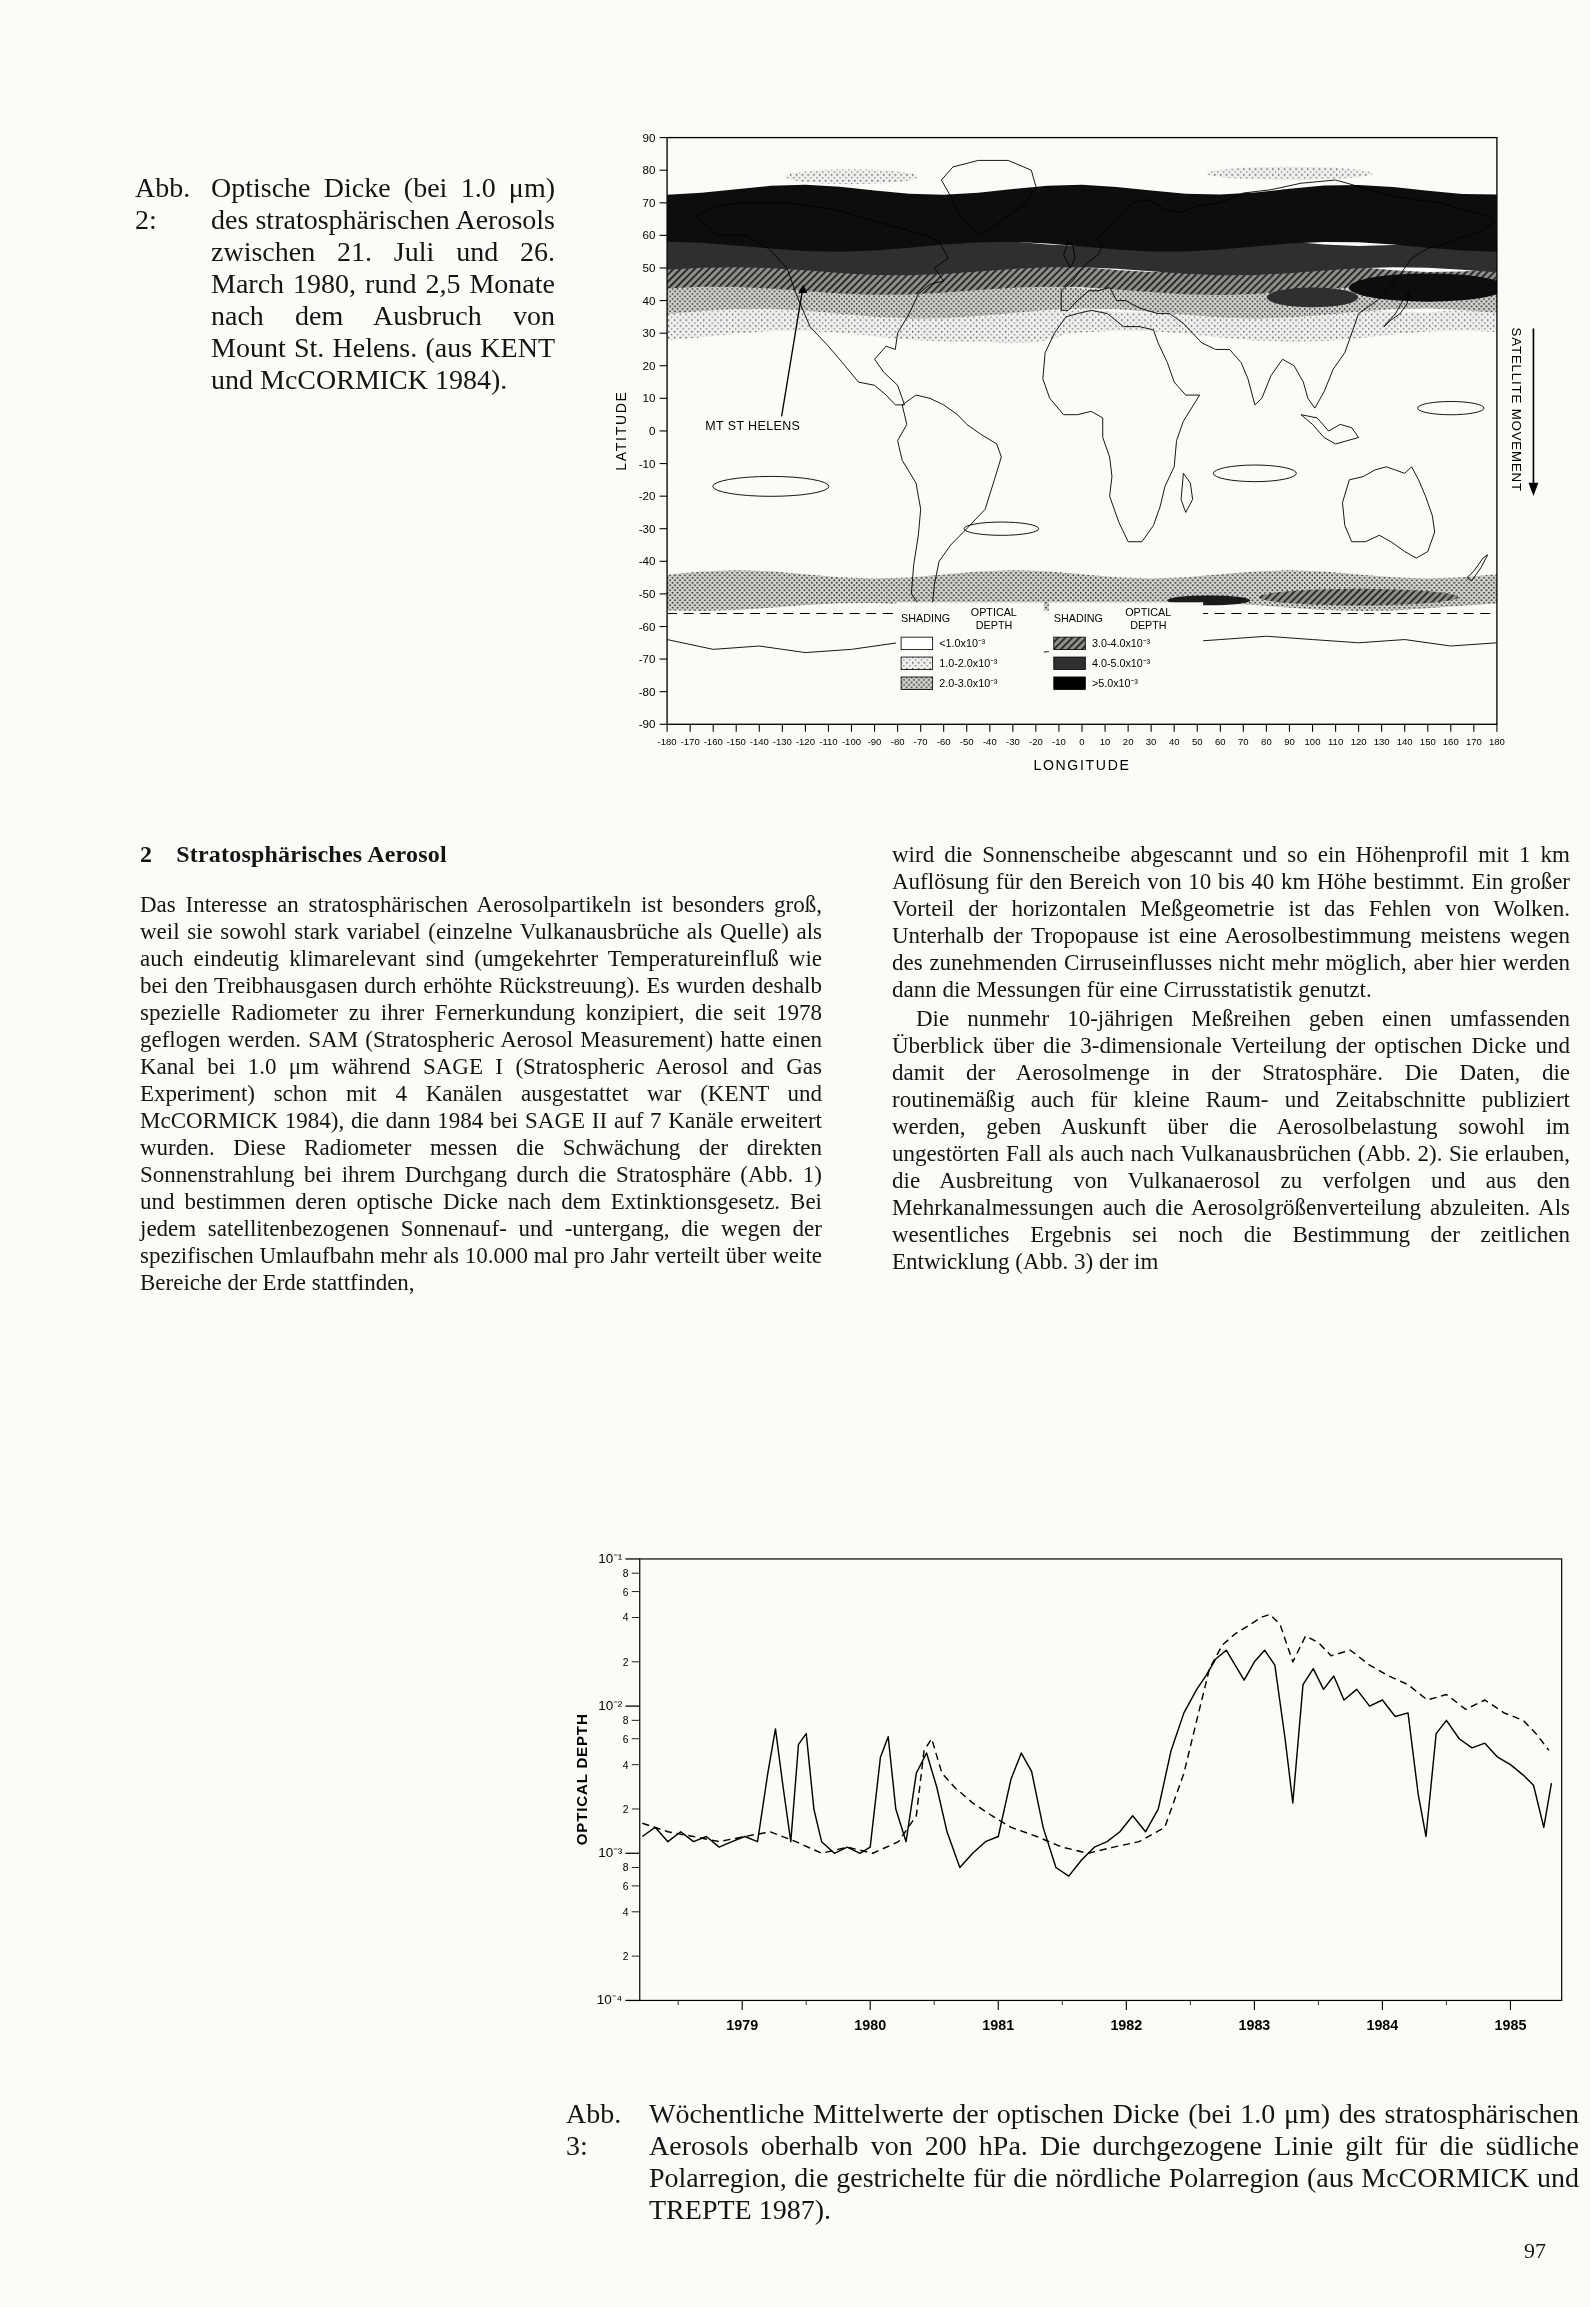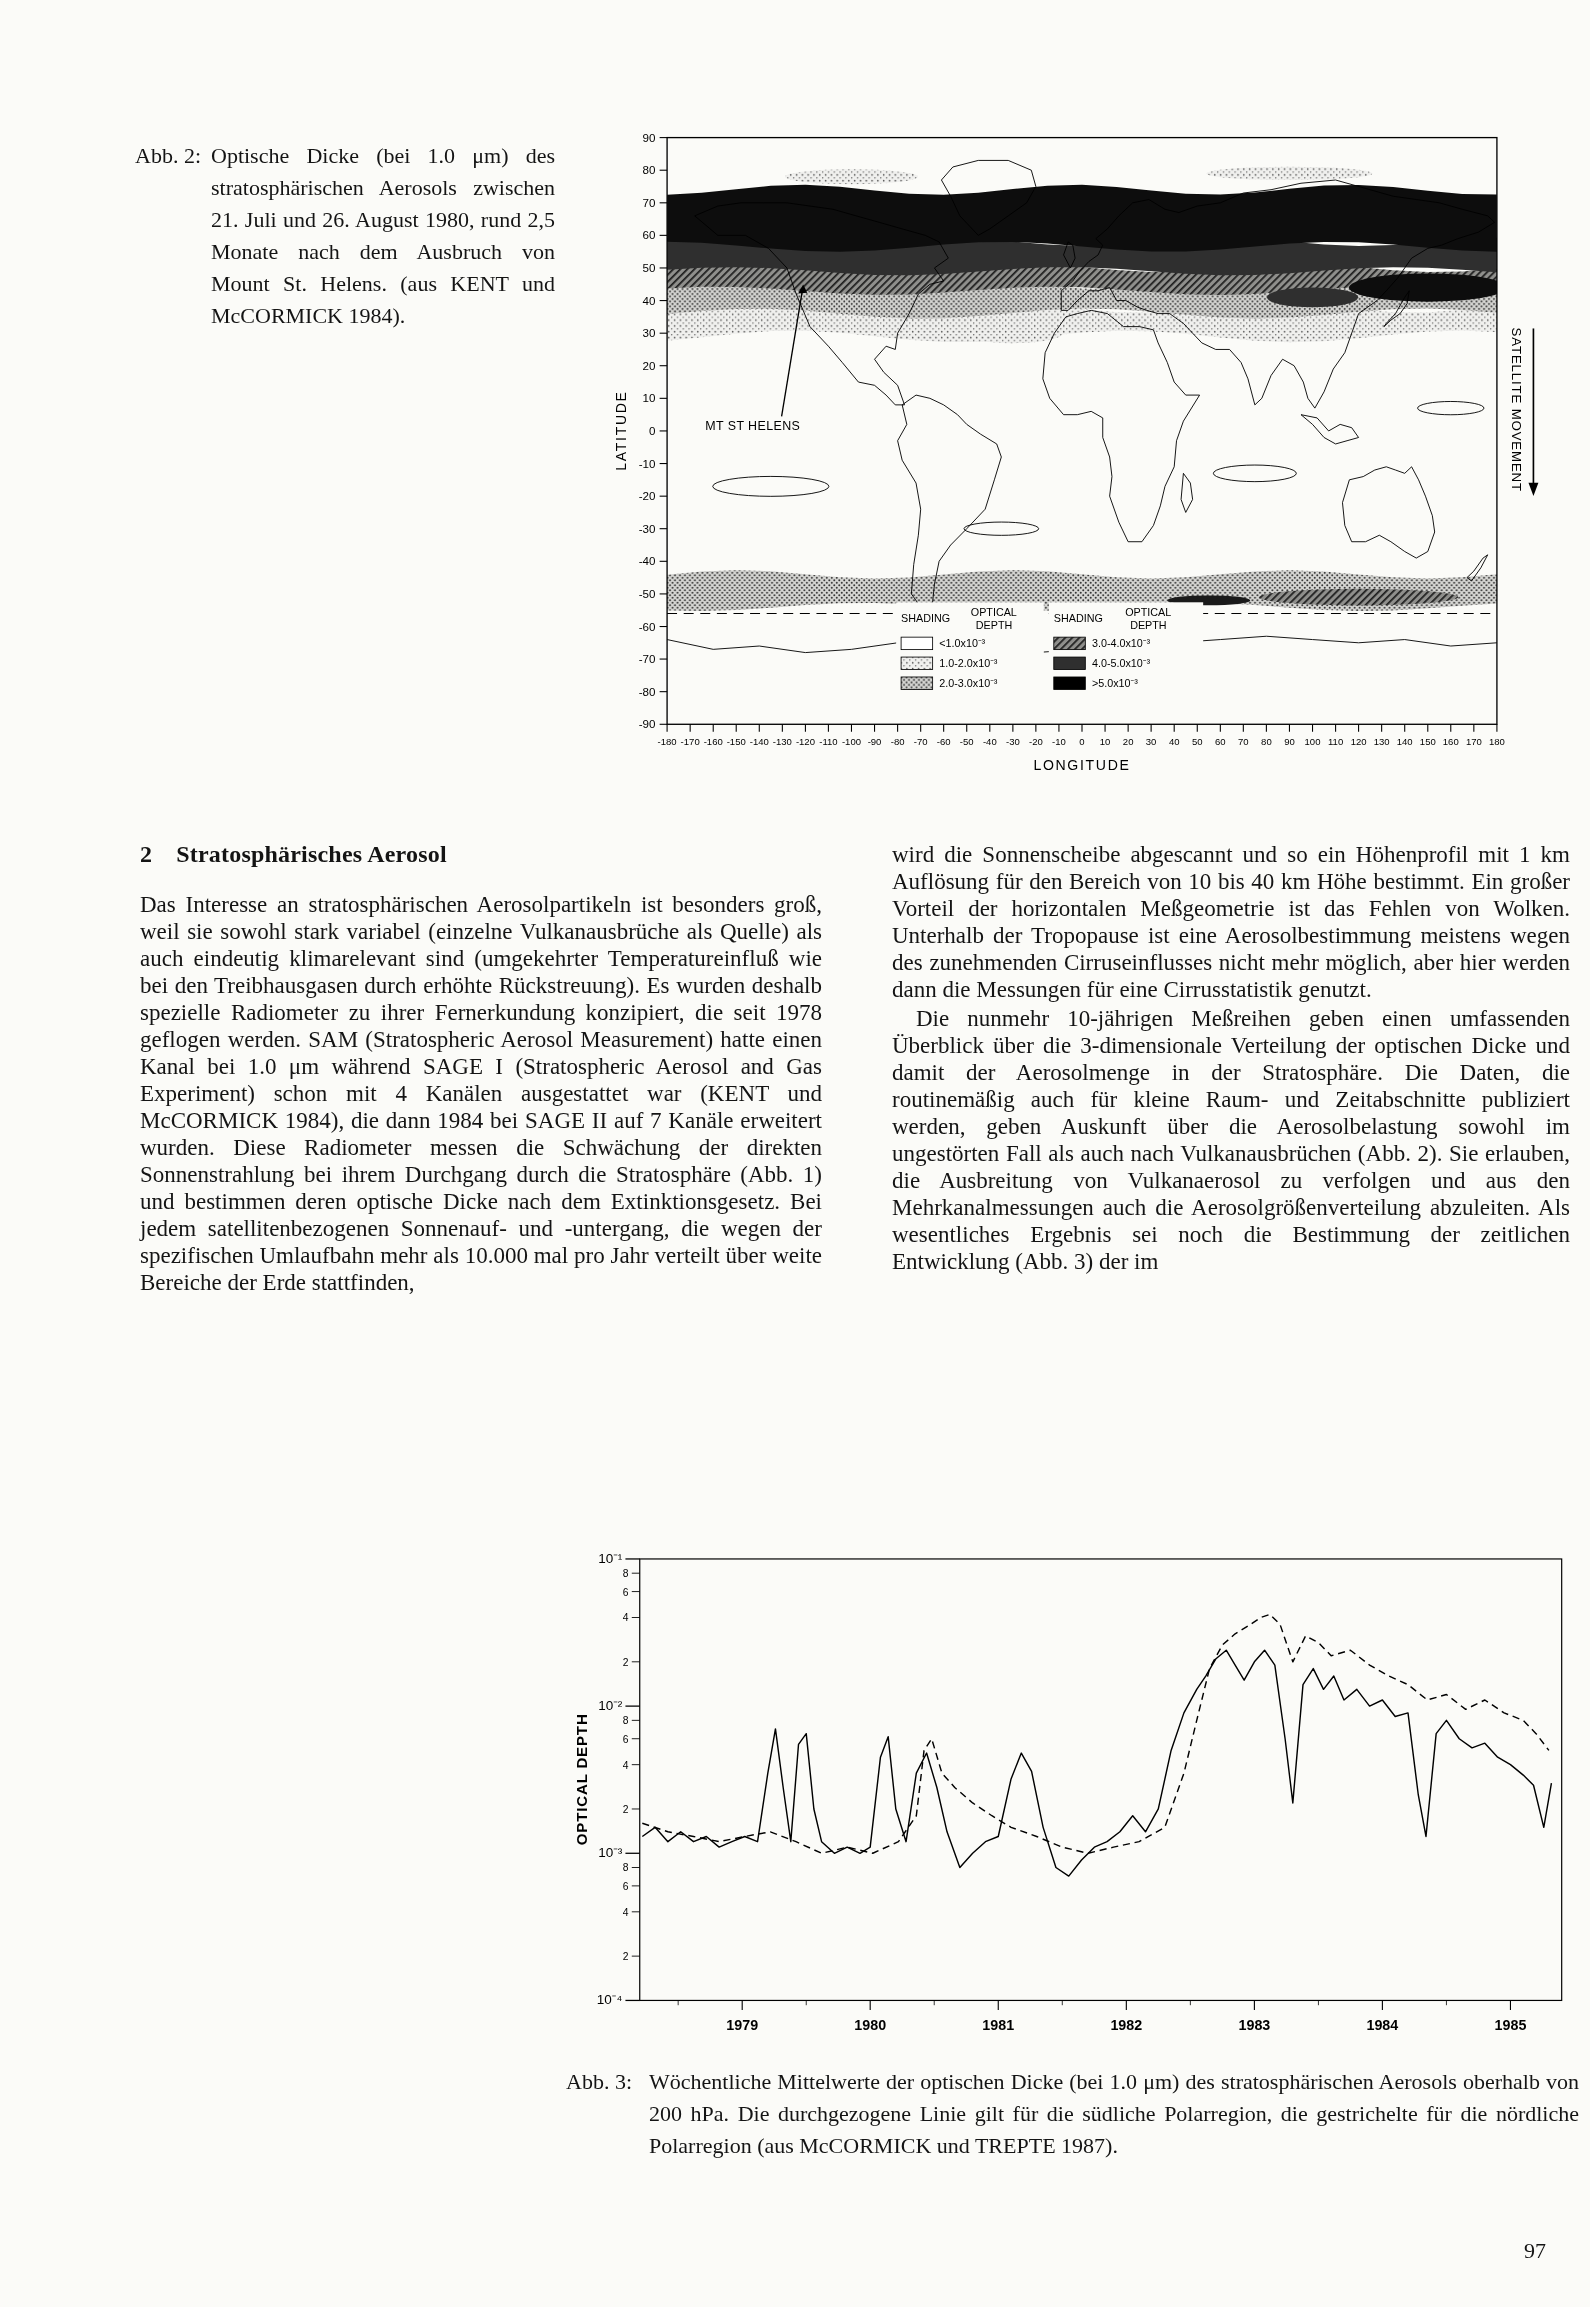--- a/index.html
+++ b/index.html
@@ -1,20 +1,20 @@
 <!DOCTYPE html>
 <html lang="de" style="font-size:12.7px"><head>
 <meta charset="utf-8">
 <style>
   html,body{margin:0;padding:0;background:#d8d8d8;}
   .page{
     position:relative;width:1591px;height:2307px;background:#fbfbf8;
     font-family:"Liberation Serif",serif;color:#141414;overflow:hidden;
   }
-  .caption{position:absolute;display:flex;font-size:22px;line-height:32px;}
+  .caption{position:absolute;display:flex;font-size:28px;line-height:32px;margin-top:32px;}
   .caption .cap-label{flex:0 0 76px;}
   .caption .cap-text{text-align:justify;}
   .fig2-cap{left:135px;top:140px;width:420px;}
   .fig3-cap{left:566px;top:2066px;width:1013px;justify-content:center;}
   .fig3-cap .cap-label{flex:0 0 83px;}
   .section-heading{position:absolute;left:140px;top:841px;margin:0;
     font-size:24px;font-weight:bold;letter-spacing:0.2px;}
   .section-heading .sec-num{display:inline-block;margin-right:24px;}
   .col{position:absolute;font-size:23px;line-height:27px;text-align:justify;}
   .col p{margin:0;}
@@ -27,21 +27,21 @@
   svg text{user-select:none;}
   .axfont{font-family:"Liberation Sans",sans-serif;}
 </style>
 </head>
 <body>
 
 <div class="page">
 
   <div class="caption fig2-cap">
     <span class="cap-label">Abb. 2:</span>
-    <span class="cap-text">Optische Dicke (bei 1.0 μm) des stratosphärischen Aerosols zwischen 21. Juli und 26. August 1980, rund 2,5 Monate nach dem Ausbruch von Mount St. Helens. (aus KENT und McCORMICK 1984).</span>
+    <span class="cap-text">Optische Dicke (bei 1.0 μm) des stratosphärischen Aerosols zwischen 21. Juli und 26. March 1980, rund 2,5 Monate nach dem Ausbruch von Mount St. Helens. (aus KENT und McCORMICK 1984).</span>
   </div>
 
   <div class="fig2-wrap">
     <svg id="map-svg" viewBox="0 0 1140 800" width="946">
       <defs>
         <clipPath id="plot-clip">
             <rect x="70" y="20" width="1000" height="707"></rect>
           </clipPath>
         <pattern id="pat-dots" width="7" height="7" patternUnits="userSpaceOnUse">
           <rect width="7" height="7" fill="#f0f0ee"></rect>

